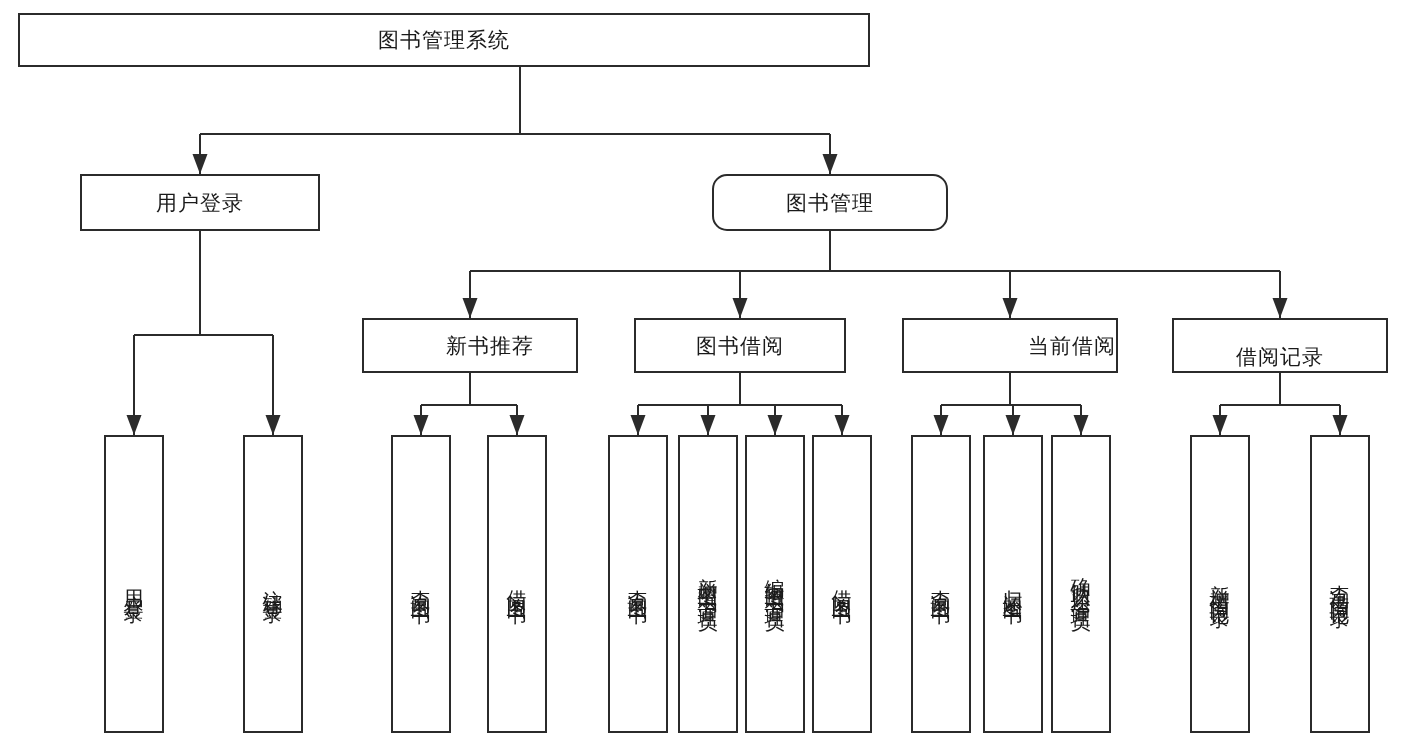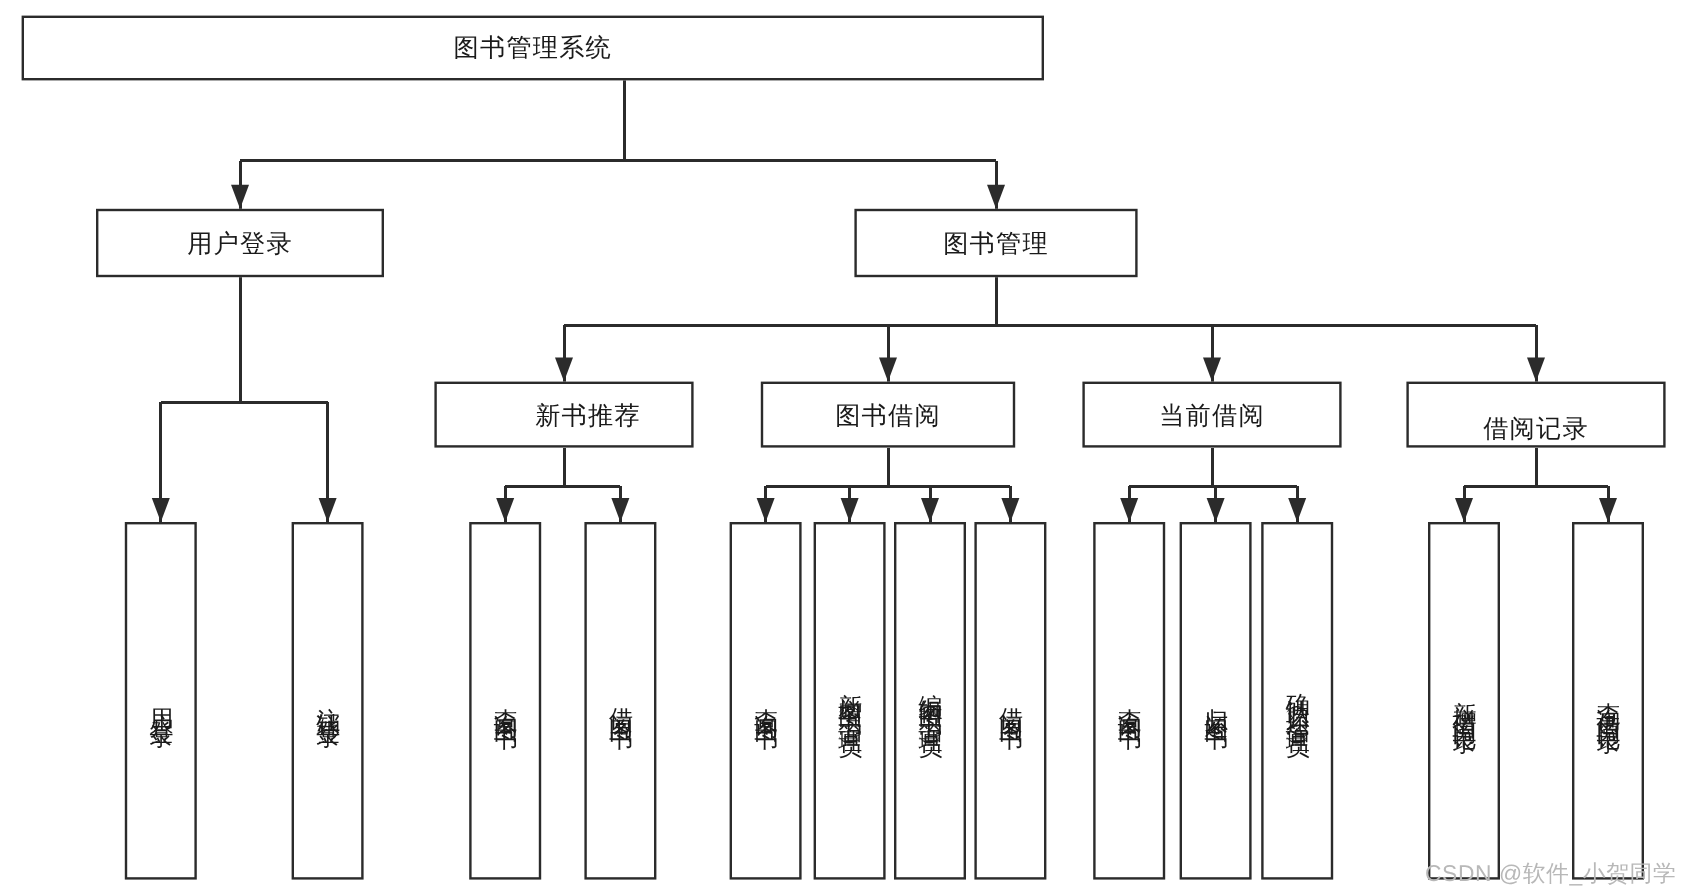--- a/index.html
+++ b/index.html
@@ -119,30 +119,30 @@
       <polygon points="1332.5,415 1347.5,415 1340,435" fill="#2b2b2b"></polygon>
     </svg>
 
   <div id="nodes">
       <div class="node horiz" style="left: 18px; top: 13px; width: 852px; height: 54px;">
         <span>图书管理系统</span>
       </div>
       <div class="node horiz" style="left: 80px; top: 174px; width: 240px; height: 57px;">
         <span>用户登录</span>
       </div>
-      <div class="node horiz" style="left: 712px; top: 174px; width: 236px; height: 57px;">
+      <div class="node horiz" style="left: 712px; top: 174px; width: 236px; height: 57px; border-radius: 15px;">
         <span>图书管理</span>
       </div>
       <div class="node horiz" style="left: 362px; top: 318px; width: 216px; height: 55px; padding-left: 40px;">
         <span>新书推荐</span>
       </div>
       <div class="node horiz" style="left: 634px; top: 318px; width: 212px; height: 55px;">
         <span>图书借阅</span>
       </div>
-      <div class="node horiz" style="left: 902px; top: 318px; width: 216px; height: 55px;">
+      <div class="node horiz" style="left: 902px; top: 318px; width: 216px; height: 55px; justify-content: flex-end;">
         <span>当前借阅</span>
       </div>
       <div class="node horiz" style="left: 1172px; top: 318px; width: 216px; height: 55px; align-items: flex-end;">
         <span>借阅记录</span>
       </div>
       <div class="node vert" style="left: 104px; top: 435px; width: 60px; height: 298px;">
         <span class="vtext">用户登录</span>
       </div>
       <div class="node vert" style="left: 243px; top: 435px; width: 60px; height: 298px;">
         <span class="vtext">注销登录</span>
@@ -175,15 +175,14 @@
         <span class="vtext">确认归还（管理员）</span>
       </div>
       <div class="node vert" style="left: 1190px; top: 435px; width: 60px; height: 298px;">
         <span class="vtext">新增借阅记录</span>
       </div>
       <div class="node vert" style="left: 1310px; top: 435px; width: 60px; height: 298px;">
         <span class="vtext">查询借阅记录</span>
       </div>
     </div>
 
-  <div class="watermark">CSDN @软件_小贺同学</div>
 
 </div>
 
 </body></html>

